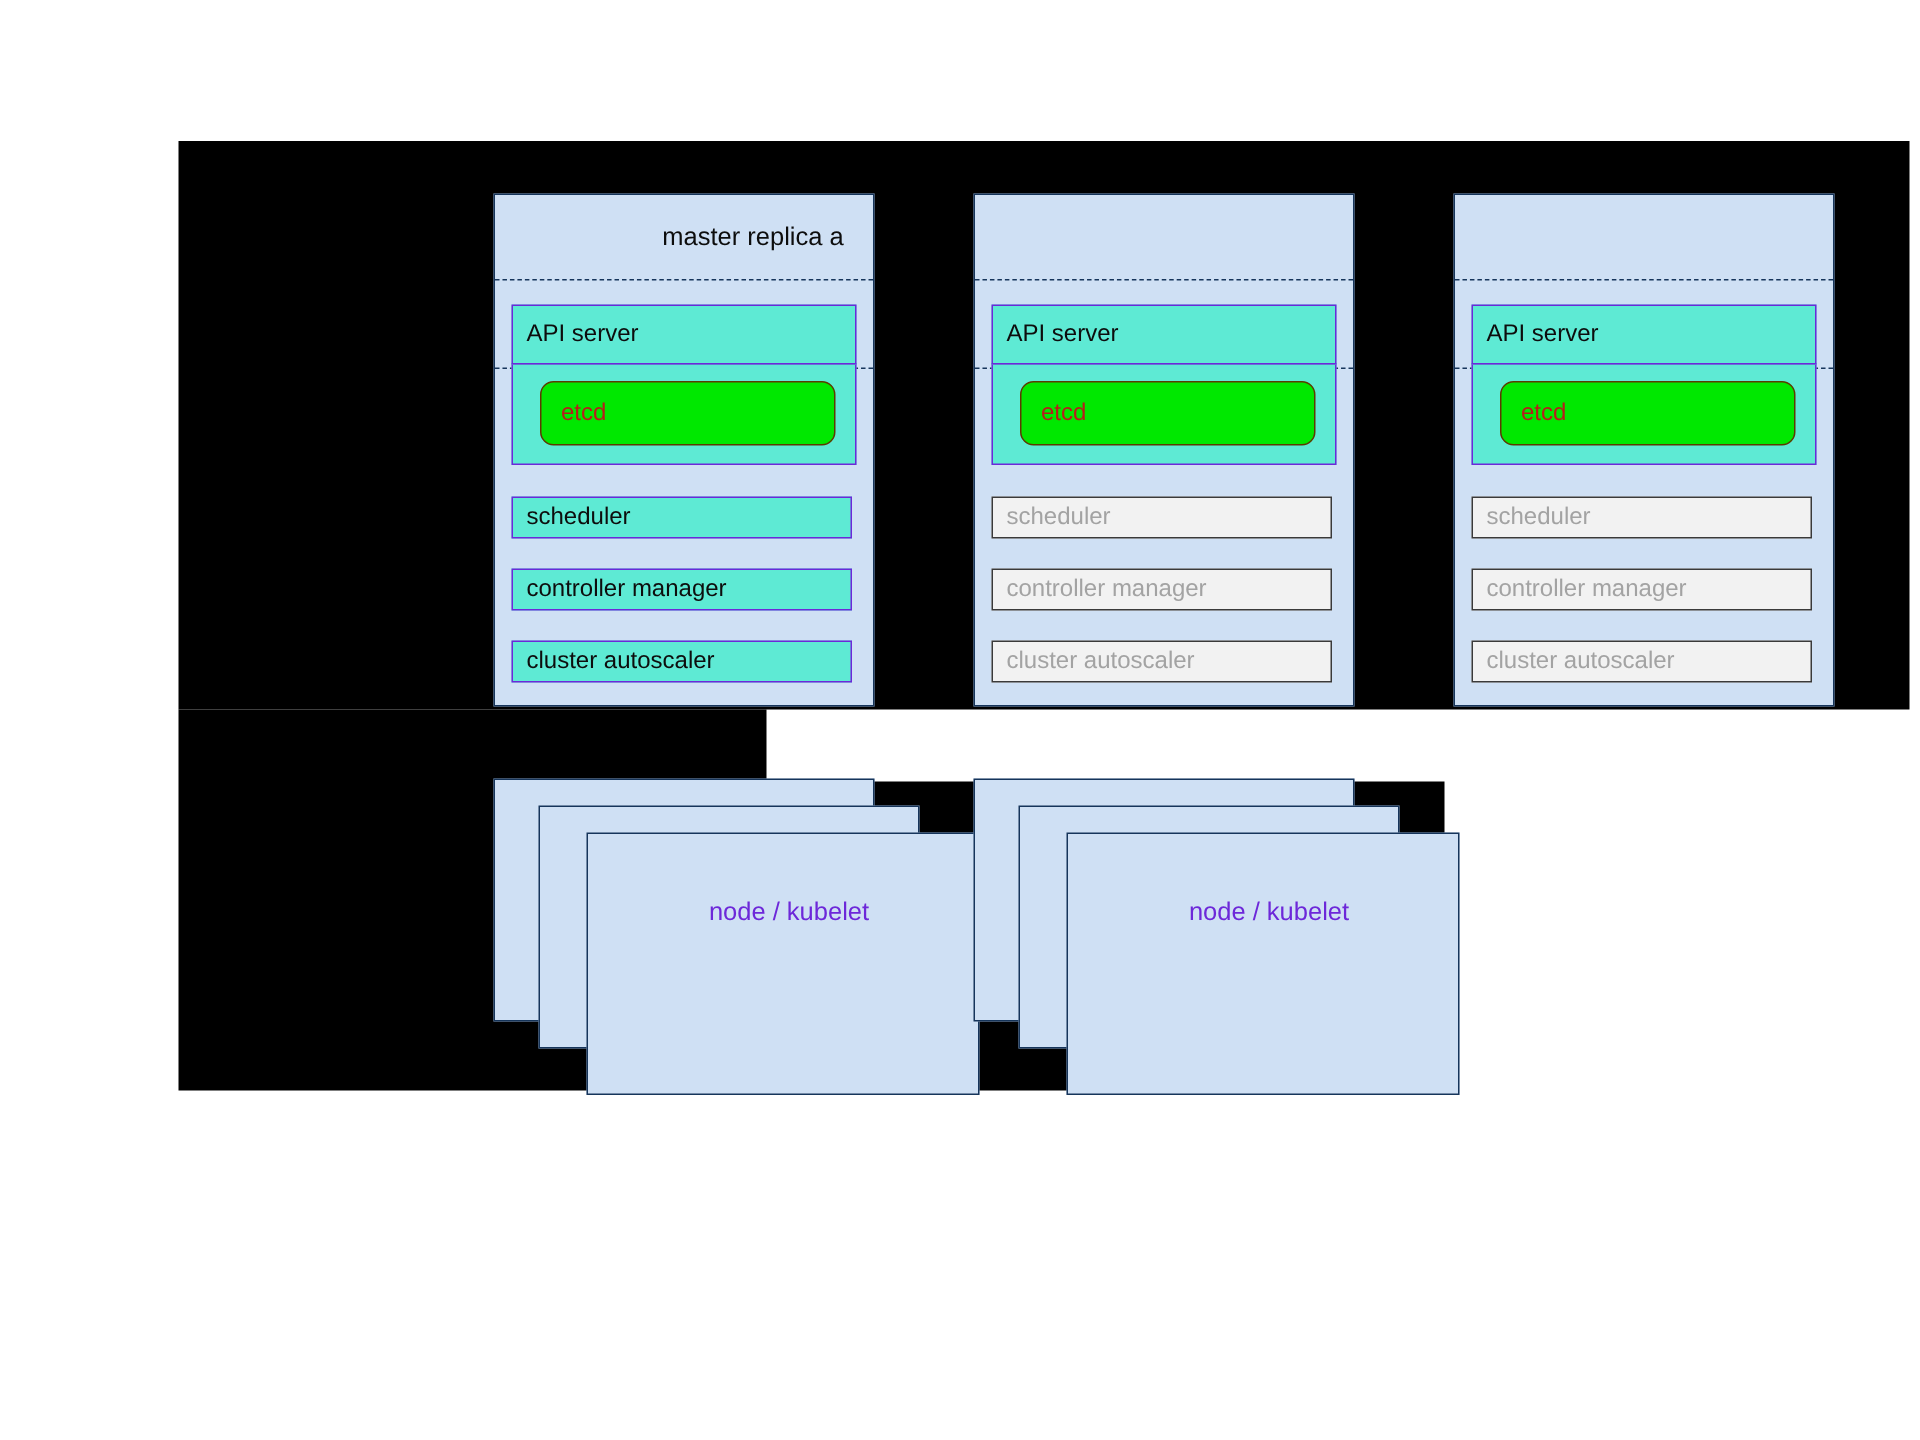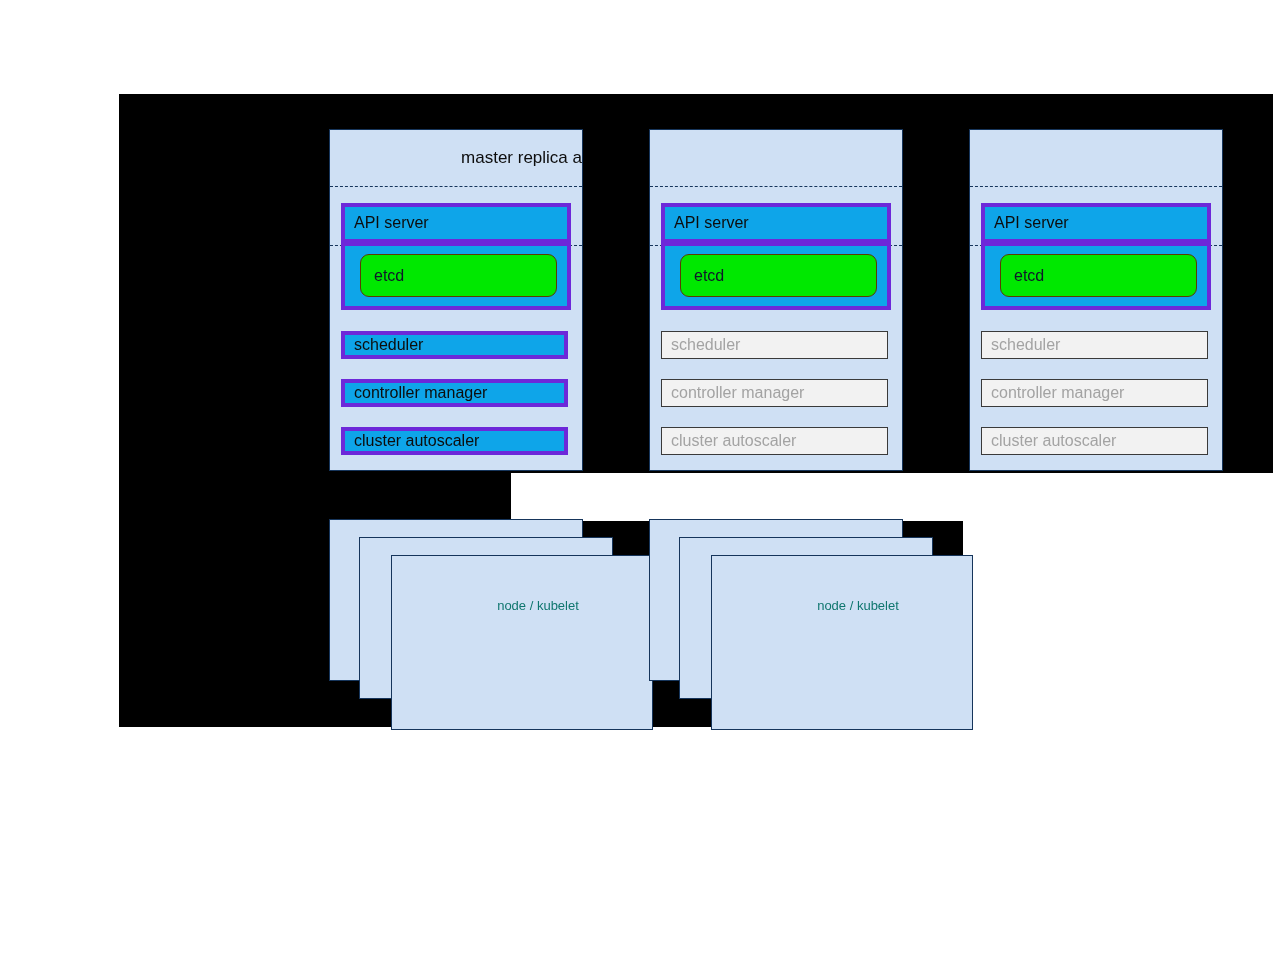--- a/index.html
+++ b/index.html
@@ -42,79 +42,80 @@
   
   .replica {
     background: #cfe0f4;
     border: 1px solid #16355b;
   }
   .replica-title {
     position: absolute;
     left: 0;
     top: 18px;
     width: 100%;
-    text-align: right;
+    text-align: center;
     font-size: 17px;
     color: #0d0d0d;
     line-height: 20px;
+    padding-left: 46px;
   }
   .dashed-sep {
     position: absolute;
     left: 0;
     width: 100%;
     height: 0;
     border-top: 1px dashed #16355b;
   }
 
   
   .comp {
     position: absolute;
     box-sizing: border-box;
-    border: 4px solid #6d28d9;
-    background: #0ea5e9;
+    border: 1px solid #6d28d9;
+    background: #5eead4;
     font-size: 16px;
     color: #0d0d0d;
     padding-left: 9px;
     display: flex;
     align-items: center;
   }
   .comp.inactive {
     background: #f2f2f2;
     color: #a3a3a3;
     border: 1px solid #3a3a3a;
   }
 
   
   .etcd {
     position: absolute;
     box-sizing: border-box;
     background: #00e800;
     border: 1px solid #5c3b00;
     border-radius: 9px;
     font-size: 16px;
-    color: #0f172a;
+    color: #b91c1c;
     padding-left: 13px;
     display: flex;
     align-items: center;
   }
 
   
   .node {
     position: absolute;
     box-sizing: border-box;
     background: #cfe0f4;
     border: 1px solid #16355b;
   }
   .node-label {
     position: absolute;
-    left: 16px;
+    left: 4px;
     width: 100%;
     text-align: center;
-    font-size: 13px;
-    color: #0f766e;
+    font-size: 17px;
+    color: #6d28d9;
   }
 </style>
 </head>
 <body>
 
 <div id="canvas">
 
   <div class="backdrop" id="backdrop-top"></div>
   <div class="backdrop" id="backdrop-left"></div>
   <div class="backdrop" id="backdrop-mid"></div>

